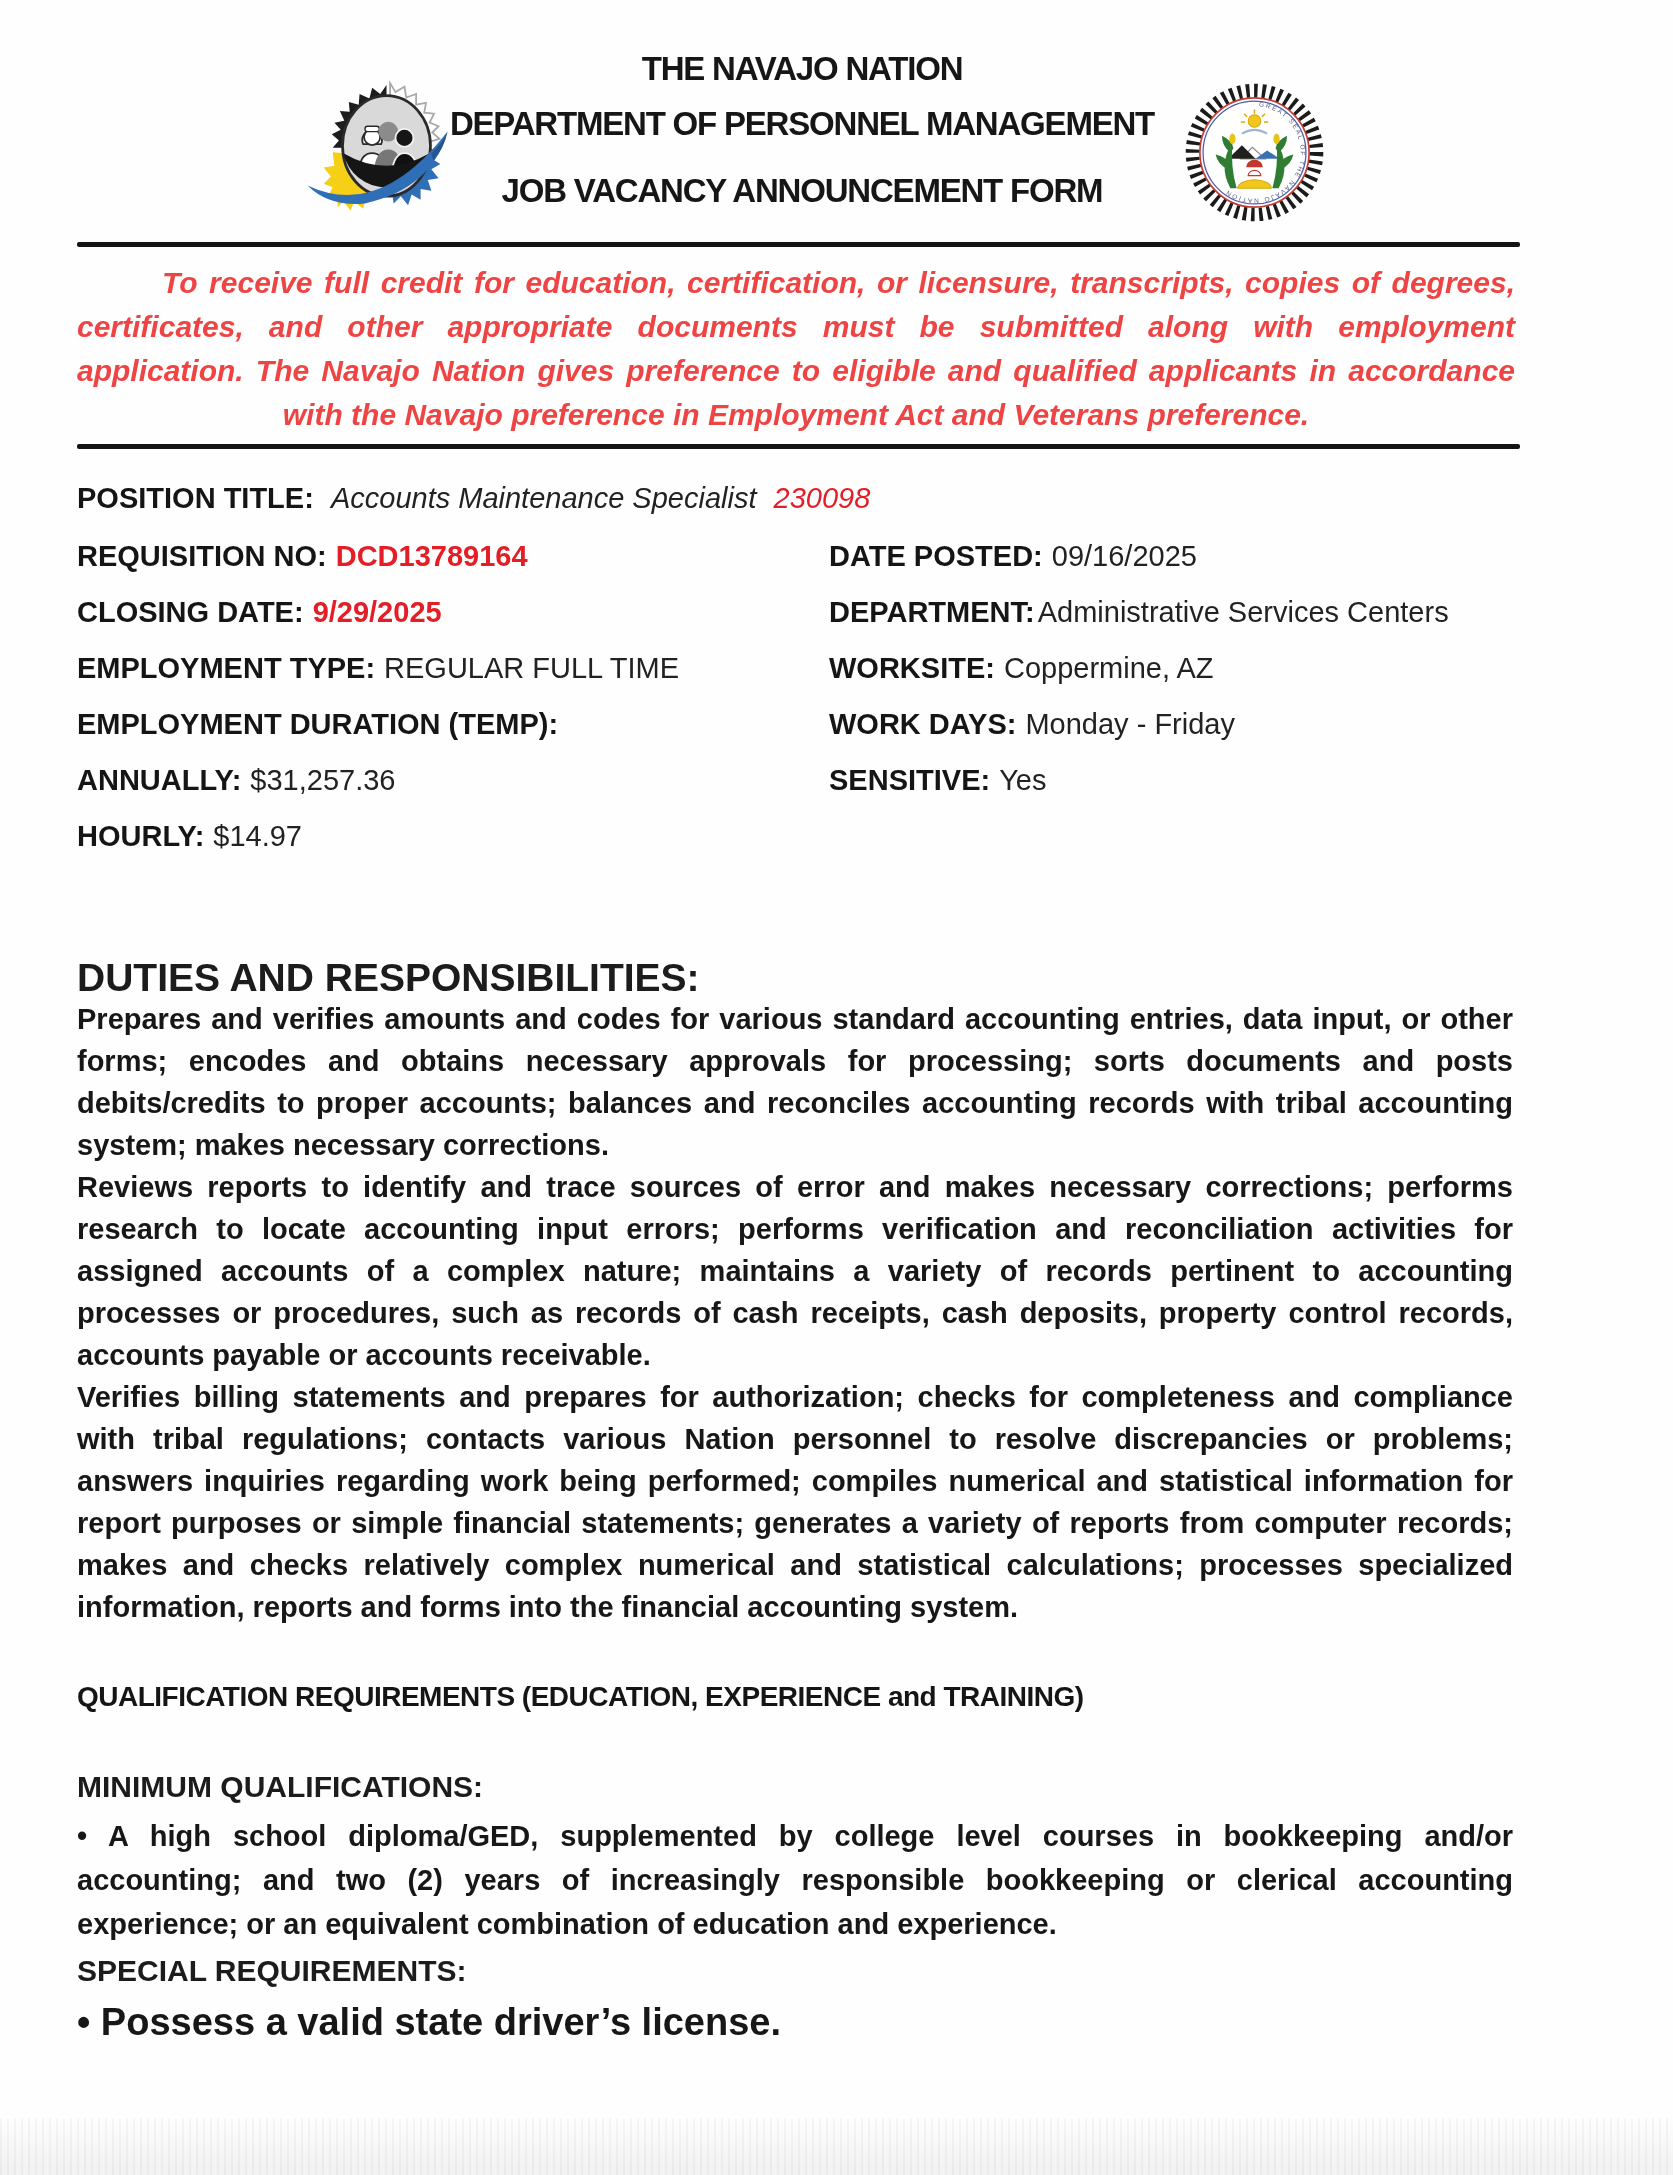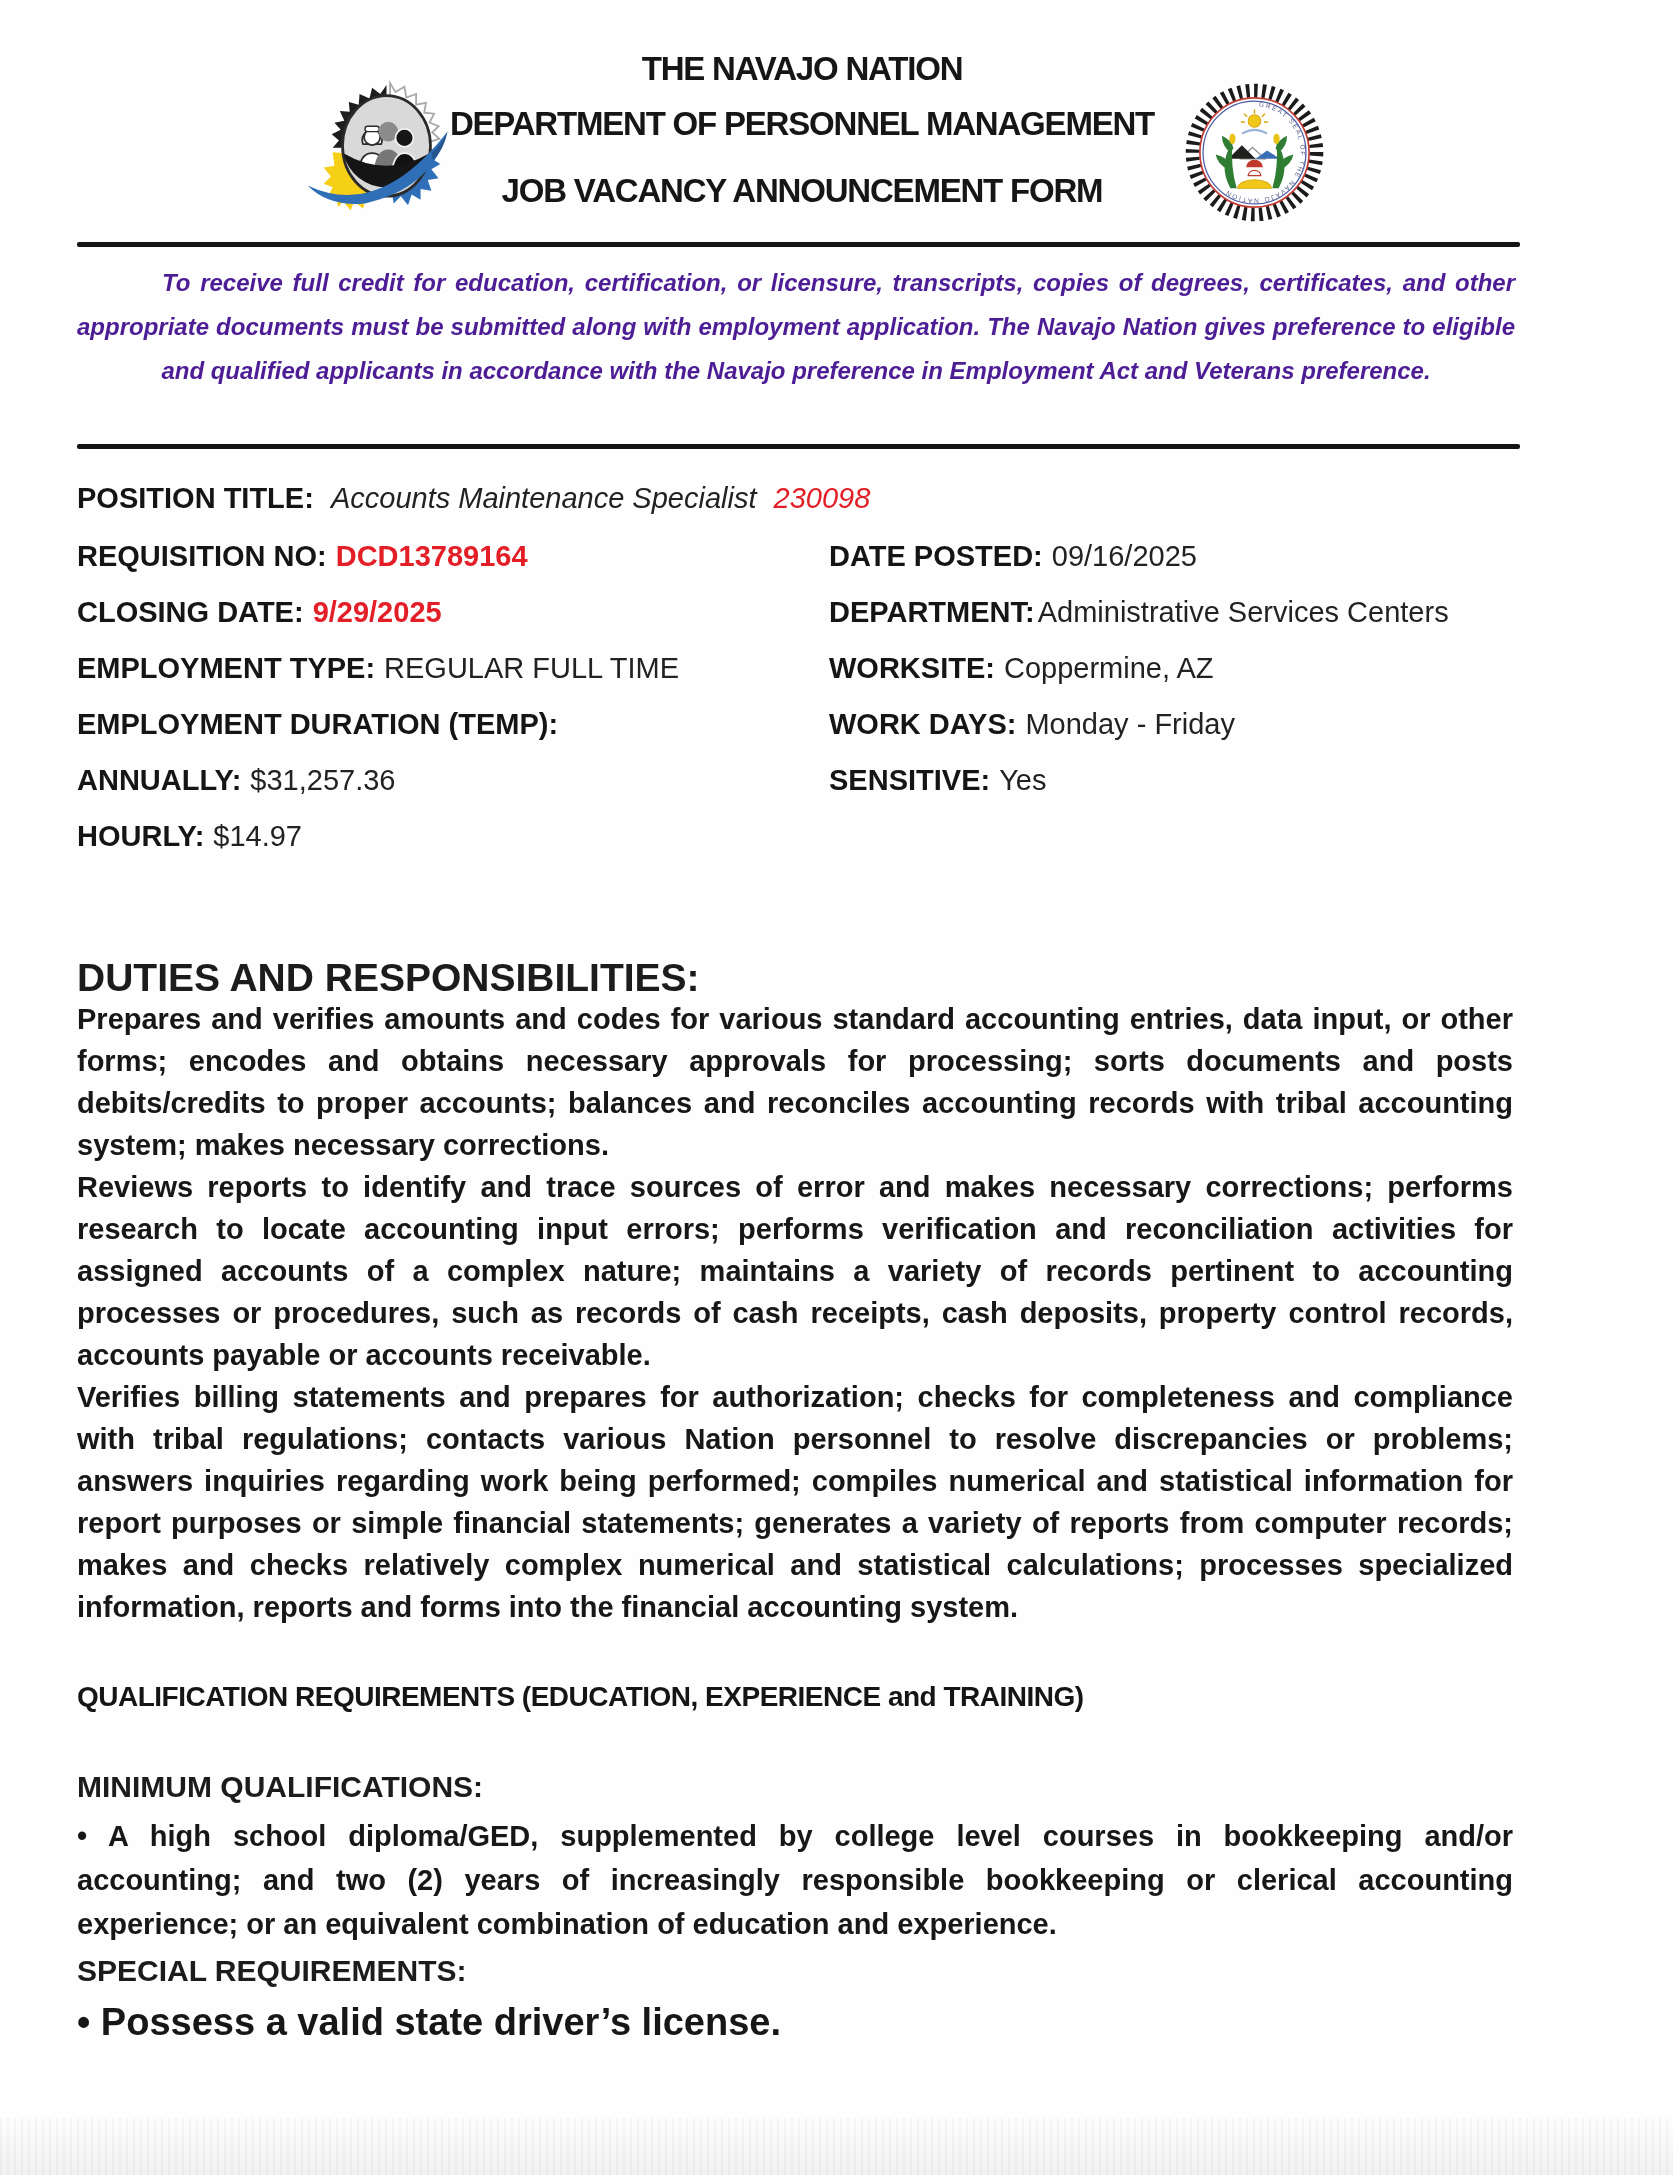--- a/index.html
+++ b/index.html
@@ -20,23 +20,23 @@
   }
   .header-titles .t1{margin-bottom:17px;}
   .header-titles .t2{margin-bottom:29px;}
   .header-seal{position:absolute;left:1181px;top:79px;width:147px;height:147px;}
   .rule{position:absolute;left:77px;width:1443px;height:5px;background:#141414;border-radius:2px;}
   .rule1{top:242px;}
   .rule2{top:444px;}
   
   .notice{
     position:absolute;left:77px;top:261px;width:1438px;
-    font-size:24px;line-height:44px;font-weight:bold;font-style:italic;
+    font-size:30px;line-height:44px;font-weight:bold;font-style:italic;
     text-align:justify;text-align-last:center;text-indent:85px;
-    color:#4c1d95;
+    color:#ef4444;
   }
   
   .pos-title{position:absolute;left:77px;top:482px;font-size:29px;}
   .lbl{font-weight:bold;color:#151515;}
   .val{font-weight:normal;margin-left:9px;color:#222;}
   .val-italic{font-style:italic;}
   .red{color:#e31e26;}
   .bold{font-weight:bold;text-align:center;}
   .tight .val{margin-left:3px;}
   

